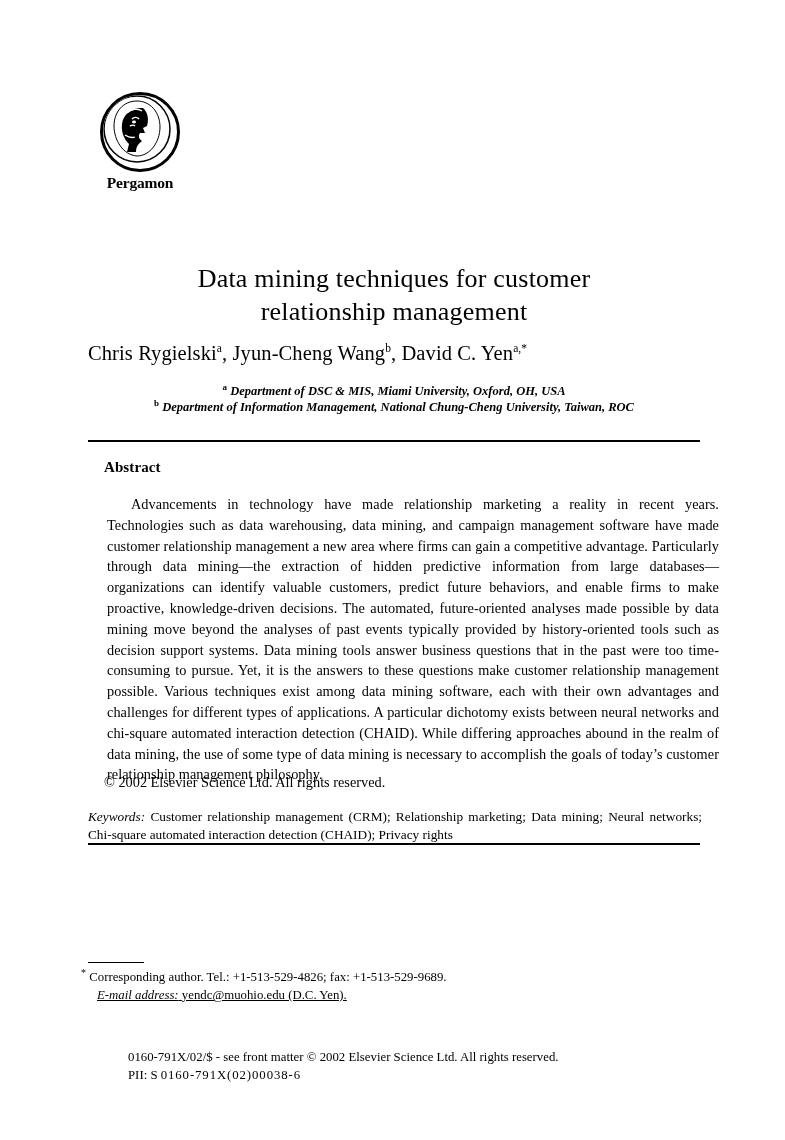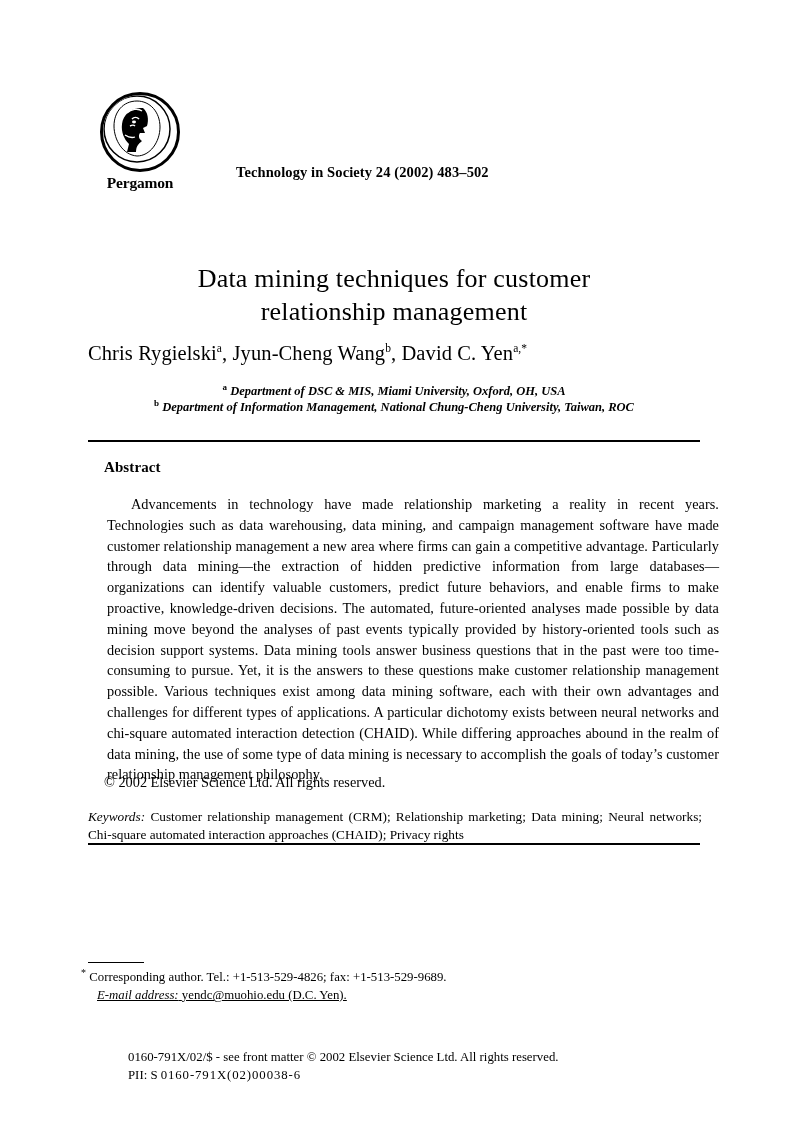--- a/index.html
+++ b/index.html
@@ -265,21 +265,20 @@
           <path d="M29 24 C31 22 34 22 36 24" stroke="#fff" stroke-width="1.6" fill="none"></path>
           <path d="M27 31 C29 30 31 30 32 31" stroke="#fff" stroke-width="1.4" fill="none"></path>
           <path d="M24 18 C28 14 35 13 39 16" stroke="#fff" stroke-width="1.4" fill="none"></path>
           <path d="M22 40 C25 42 29 43 32 42" stroke="#fff" stroke-width="1.3" fill="none"></path>
           <ellipse cx="31" cy="27" rx="2" ry="1.4" fill="#fff"></ellipse>
         </svg>
       </div>
       <div class="pergamon-word">Pergamon</div>
     </div>
 
-    <div class="journal-ref">Technology in Society 24 (2002) 483–502</div>
 
   </div>
 
   <div class="title">
     <span class="ln">Data mining techniques for customer</span>
     <span class="ln">relationship management</span>
   </div>
 
   <div class="authors"><span>Chris Rygielski</span><sup>a</sup>, <span>Jyun-Cheng Wang</span><sup>b</sup>, <span>David C. Yen</span><sup>a,*</sup></div>
 
@@ -288,21 +287,21 @@
     <span class="af"><sup>b</sup> <span>Department of Information Management, National Chung-Cheng University, Taiwan, ROC</span></span>
   </div>
 
   <div class="rule rule-top"></div>
   <div class="rule rule-bottom"></div>
 
   <div class="abs-head">Abstract</div>
   <div class="abs-body">Advancements in technology have made relationship marketing a reality in recent years. Technologies such as data warehousing, data mining, and campaign management software have made customer relationship management a new area where firms can gain a competitive advantage. Particularly through data mining—the extraction of hidden predictive information from large databases—organizations can identify valuable customers, predict future behaviors, and enable firms to make proactive, knowledge-driven decisions. The automated, future-oriented analyses made possible by data mining move beyond the analyses of past events typically provided by history-oriented tools such as decision support systems. Data mining tools answer business questions that in the past were too time-consuming to pursue. Yet, it is the answers to these questions make customer relationship management possible. Various techniques exist among data mining software, each with their own advantages and challenges for different types of applications. A particular dichotomy exists between neural networks and chi-square automated interaction detection (CHAID). While differing approaches abound in the realm of data mining, the use of some type of data mining is necessary to accomplish the goals of today’s customer relationship management philosophy.</div>
   <div class="copyline">© 2002 Elsevier Science Ltd. All rights reserved.</div>
 
-  <div class="keywords"><i>Keywords:</i> <span>Customer relationship management (CRM); Relationship marketing; Data mining; Neural networks; Chi-square automated interaction approaches (CHAID); Privacy rights</span></div>
+  <div class="keywords"><i>Keywords:</i> <span>Customer relationship management (CRM); Relationship marketing; Data mining; Neural networks; Chi-square automated interaction detection (CHAID); Privacy rights</span></div>
 
   <div class="fn-rule"></div>
   <div class="footnote">
     <span class="fl"><sup>*</sup> <span>Corresponding author. Tel.: +1-513-529-4826; fax: +1-513-529-9689.</span></span>
     <span class="fl2"><i>E-mail address:</i> <span>yendc@muohio.edu (D.C. Yen).</span></span>
   </div>
 
   <div class="imprint">
     <span class="il">0160-791X/02/$ - see front matter © 2002 Elsevier Science Ltd. All rights reserved.</span>
     <span class="il"><span>PII: S</span> <span class="pii-code">0160-791X(02)00038-6</span></span>

